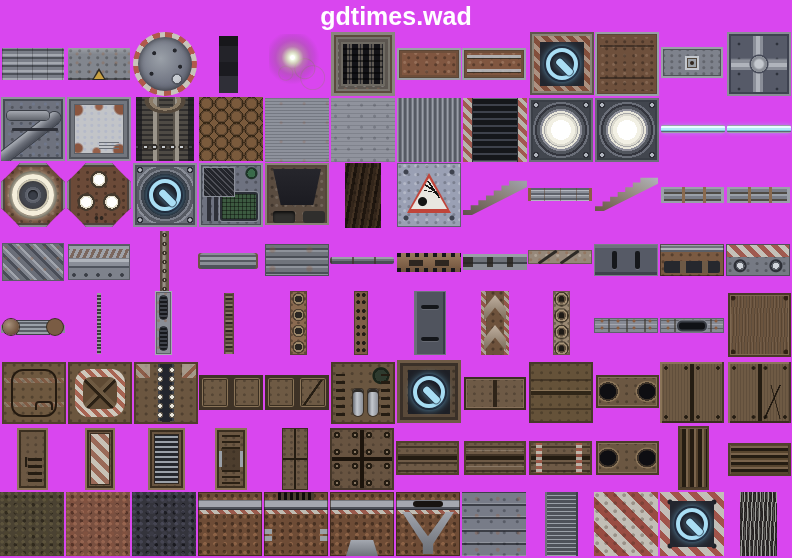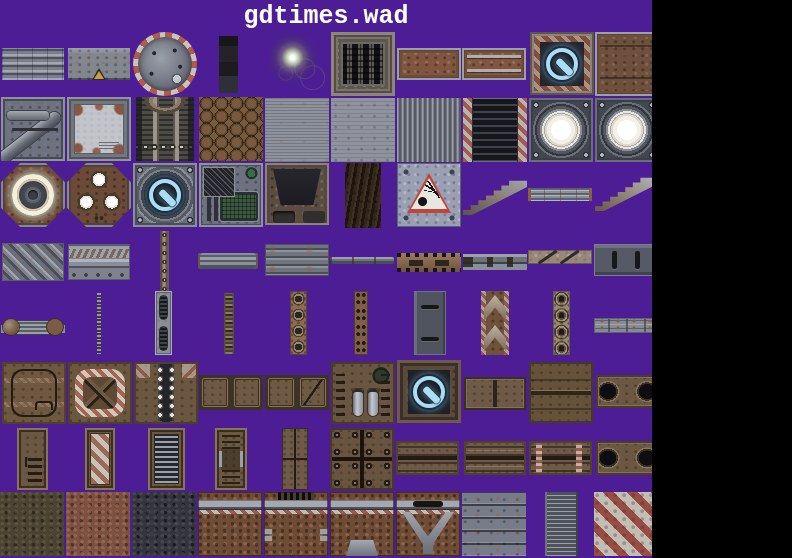--- a/index.html
+++ b/index.html
@@ -1,16 +1,16 @@
 <!DOCTYPE html>
 <html><head>
 <meta charset="utf-8">
 <style>
 html,body{margin:0;padding:0;background:#000;}
-#stage{position:relative;width:652px;height:558px;background:#4c1d95;overflow:hidden;font-family:Liberation Mono, monospace;}
+#stage{position:relative;width:792px;height:558px;background:#d946ef;overflow:hidden;font-family:Liberation Sans, sans-serif;}
 .title{position:absolute;top:2px;left:0;right:0;text-align:center;color:#fff;font-weight:bold;font-size:25px;letter-spacing:0px;}
 .tile{position:absolute;box-sizing:border-box;overflow:hidden;}
 
 
 .tx-ribbed-bands{background-color:#8a8e98;background-image:
  repeating-linear-gradient(90deg,rgba(0,0,0,.22) 0 1px,transparent 1px 15px),
  repeating-linear-gradient(0deg,#a4a8b0 0 2px,#7a7e88 2px 5px,#4e525a 5px 7px,#8a8e98 7px 8px);}
 .tx-plate-warning{background-color:#82868e;background-image:
  linear-gradient(180deg,rgba(255,255,255,.22),rgba(255,255,255,0) 20%),
  radial-gradient(circle at 30% 40%,rgba(0,0,0,.25) 1px,transparent 2px),

